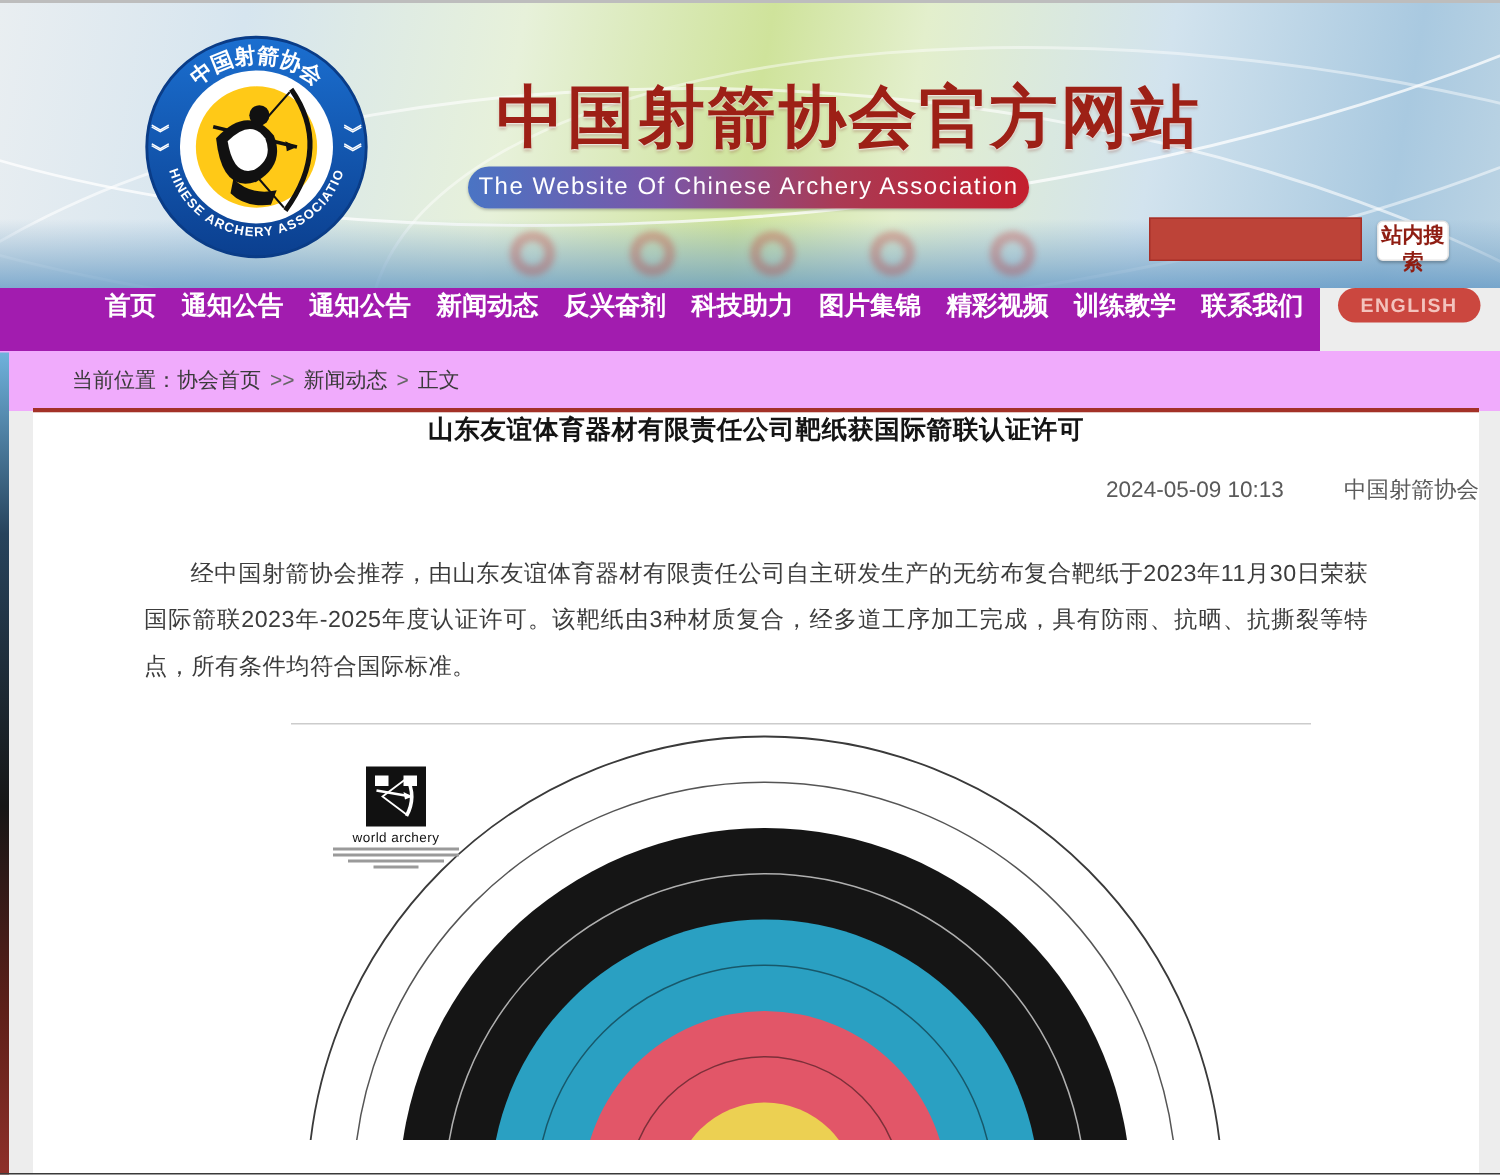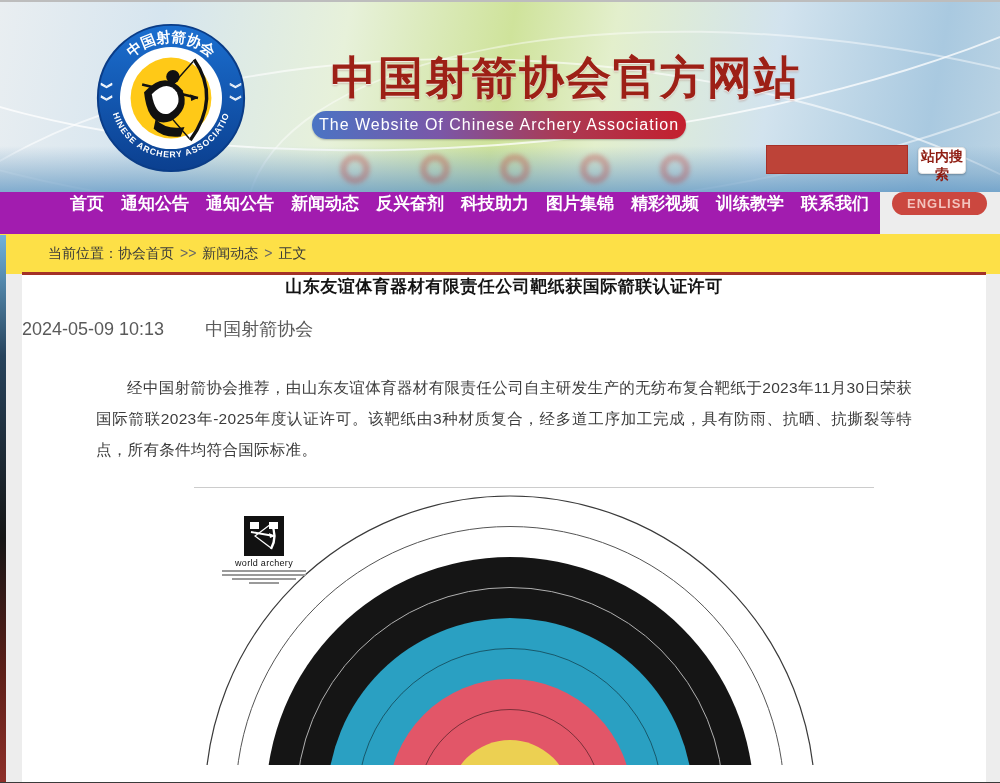--- a/index.html
+++ b/index.html
@@ -33,30 +33,30 @@
     box-shadow:0 1px 2px rgba(0,0,0,.25); }
 
   
   .nav { position:absolute; left:0; top:190px; width:880px; height:42px; background:#a21caf;
     display:flex; align-items:flex-start; padding-left:70px; }
   .nav a { color:#ffffff; text-decoration:none; font-size:17px; font-weight:bold; margin-right:17px; white-space:nowrap; }
   .nav .english { margin-left:6px; background:#cb473f; border-radius:13px; padding:4px 15px;
     color:#f3c3bd; font-size:13px; font-weight:bold; letter-spacing:1px; }
 
   
-  .crumbbar { position:absolute; left:0; top:232px; width:1000px; height:40px; background:#fde047; }
+  .crumbbar { position:absolute; left:0; top:232px; width:1000px; height:40px; background:#f0abfc; }
   .crumb { position:absolute; left:48px; top:11px; font-size:14px; color:#3a3a3a; }
   .crumb a { color:#3a3a3a; text-decoration:none; }
   .crumb .sep { color:#666; margin:0 6px; }
   .red-rule { position:absolute; left:22px; top:270px; width:964px; height:3px; background:#a33127; }
 
   
   .card { position:absolute; left:22px; top:273px; width:964px; height:510px; background:#ffffff; overflow:hidden; }
   .art-title { text-align:center; font-size:17px; font-weight:bold; color:#141414; letter-spacing:.5px; }
-  .art-meta { margin-top:19px; text-align:left; font-size:18px; color:#5a5a5a; }
+  .art-meta { margin-top:19px; text-align:right; font-size:15px; color:#5a5a5a; }
   .art-meta .src { margin-left:36px; }
   .art-body { margin:31px 74px 0 74px; font-size:15.5px; line-height:31px; color:#3c3c3c;
     text-indent:2em; text-align:justify; letter-spacing:.3px; }
 
   
   .imgbox { position:relative; margin:22px 0 0 172px; width:680px; height:278px; border-top:1px solid #cccccc; overflow:hidden; background:#fff; }
   .wa-logo { position:absolute; left:24px; top:28px; width:92px; text-align:center; }
   .wa-square { width:40px; height:40px; background:#111; margin:0 auto; display:flex; align-items:center; justify-content:center; }
   .wa-name { font-size:9px; font-weight:normal; color:#111; margin-top:2px; letter-spacing:.3px; }
   .fineline { height:2px; background:#9a9a9a; margin:2px auto 0 auto; }

